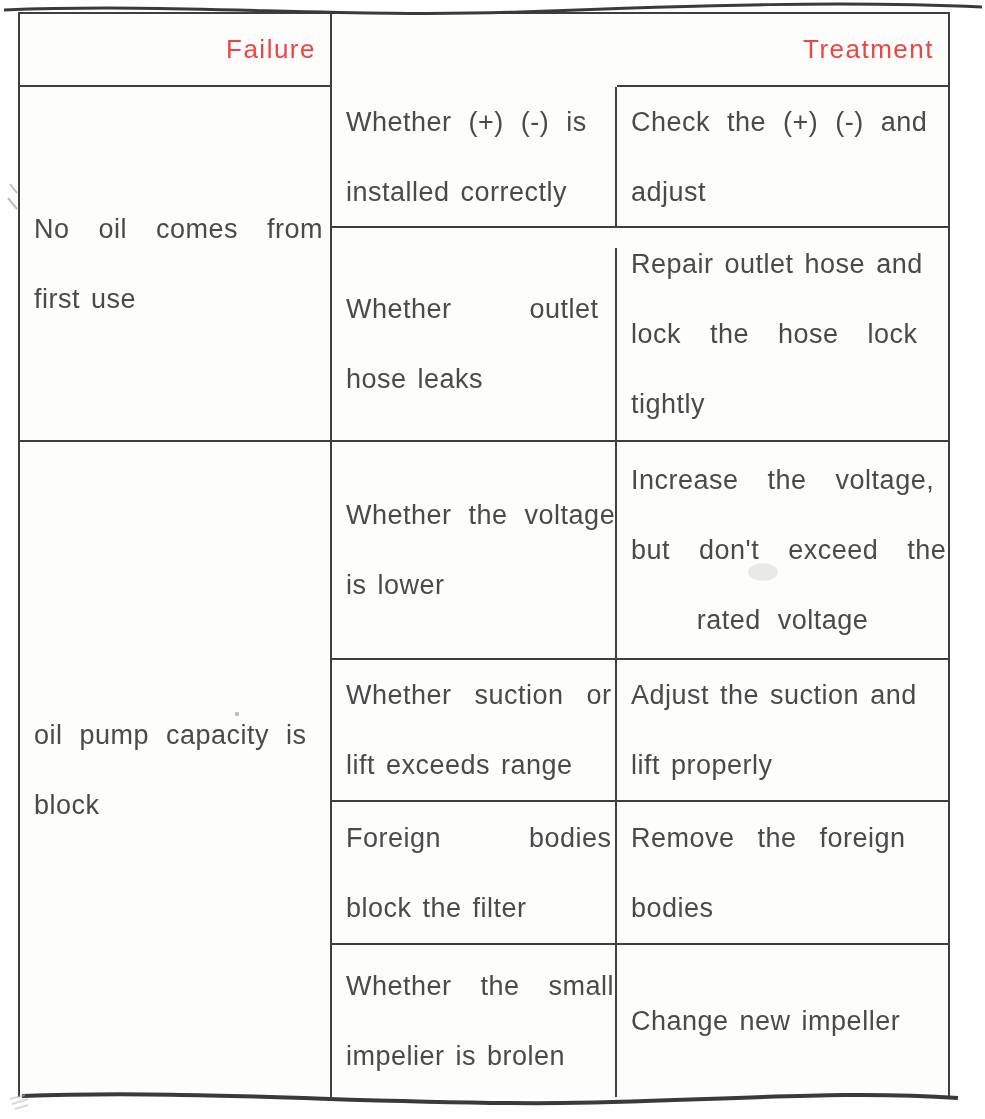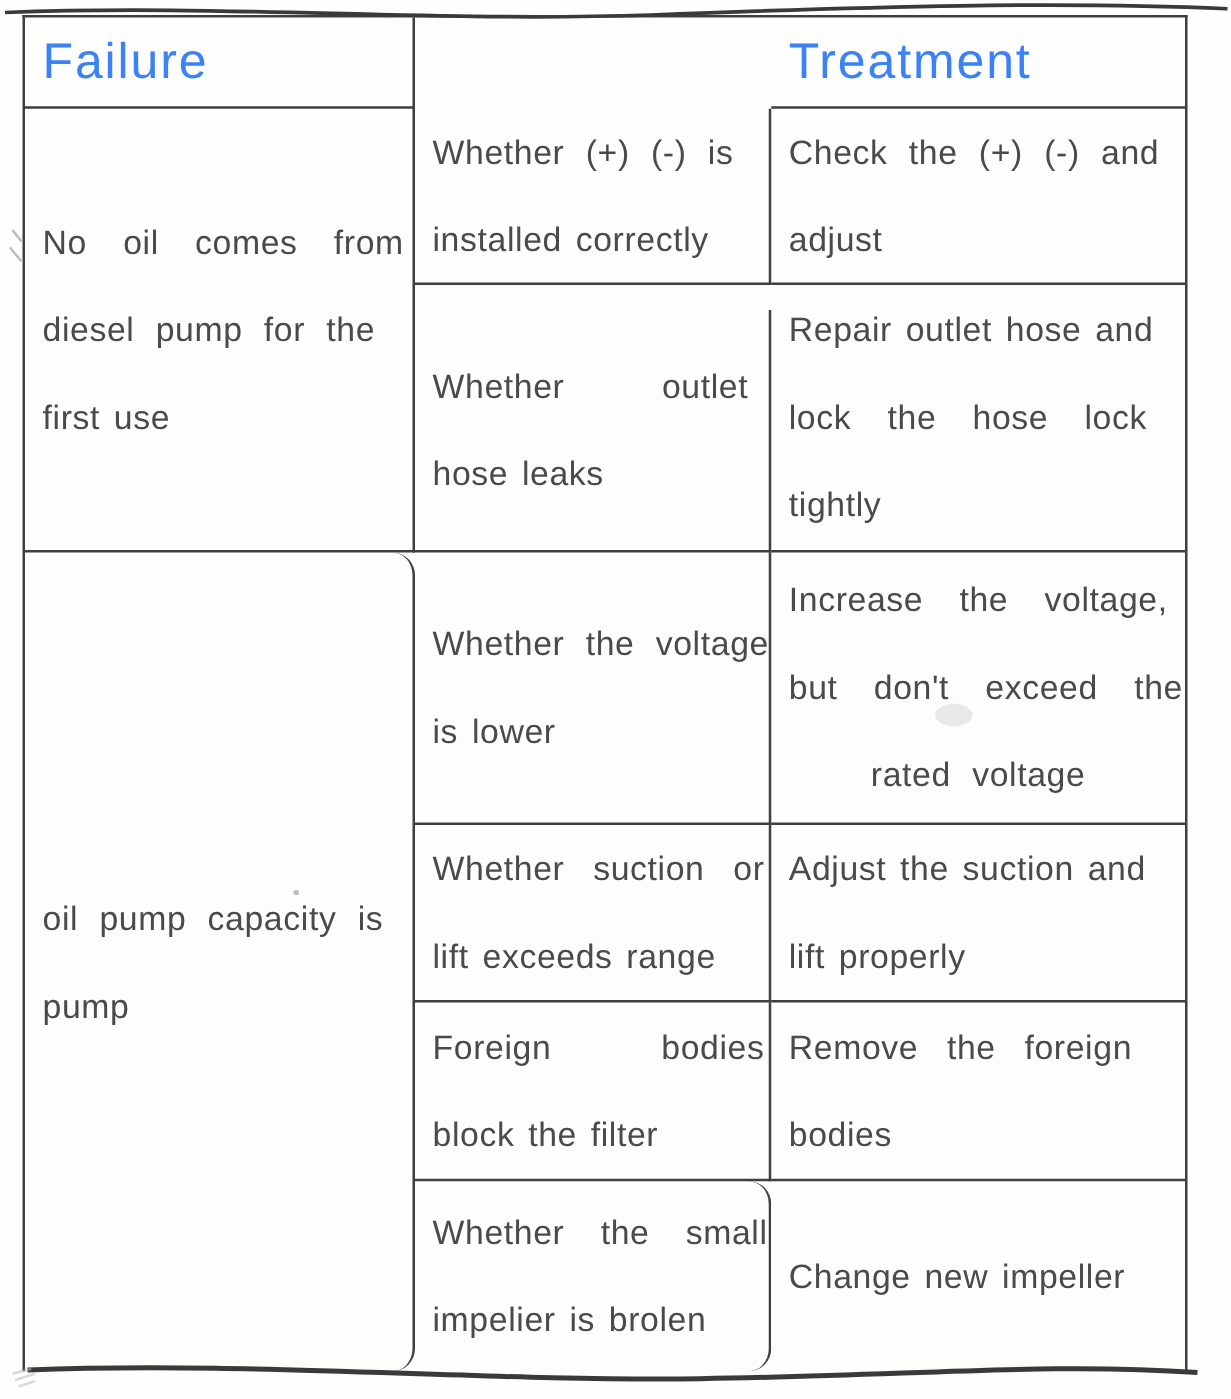--- a/index.html
+++ b/index.html
@@ -35,28 +35,28 @@
     box-sizing: border-box;
     border-right: 2px solid #3f3f3f;
     border-bottom: 2px solid #3f3f3f;
     display: flex;
     flex-direction: column;
     justify-content: center;
     padding: 0 14px;
     overflow: hidden;
   }
   .cell.lastcol { border-right: none; padding-left: 14px; }
-  .cell.nobottom { border-bottom: none; border-radius: 18px; }
+  .cell.nobottom { border-bottom: none; }
 
   .hdr {
     align-items: center;
-    justify-content: flex-start;
+    justify-content: flex-end;
     flex-direction: row;
-    font-size: 40px;
-    color: #3b82f6;
+    font-size: 26px;
+    color: #ef4444;
     letter-spacing: 1.5px;
   }
   .hdr1 { grid-area: 1 / 1; }
   .hdr2 { grid-area: 1 / 2; }
   .hdr3 { grid-area: 1 / 3; }
 
   .fa  { grid-area: 2 / 1 / 4 / 2; }
   .a1r { grid-area: 2 / 2; }
   .a1t { grid-area: 2 / 3; }
   .a2r { grid-area: 3 / 2; margin-top: 20px; }
@@ -105,21 +105,20 @@
 
     <div class="cell hdr hdr1">
       <span>Failure</span>
     </div>
     <div class="cell hdr hdr3 lastcol">
       <span>Treatment</span>
     </div>
 
     <div class="cell fa">
       <div class="ln w20">No oil comes from</div>
-      <div class="ln w8">diesel pump for the</div>
       <div class="ln w2">first use</div>
     </div>
 
     <div class="cell a1r">
       <div class="ln w8">Whether (+) (-) is</div>
       <div class="ln w2">installed correctly</div>
     </div>
     <div class="cell a1t lastcol">
       <div class="ln w8">Check the (+) (-) and</div>
       <div class="ln">adjust</div>
@@ -130,21 +129,21 @@
       <div class="ln w2">hose leaks</div>
     </div>
     <div class="cell a2t lastcol">
       <div class="ln w2">Repair outlet hose and</div>
       <div class="ln w20">lock the hose lock</div>
       <div class="ln">tightly</div>
     </div>
 
     <div class="cell fb nobottom">
       <div class="ln w8">oil pump capacity is</div>
-      <div class="ln">pump</div>
+      <div class="ln">block</div>
     </div>
 
     <div class="cell b1r">
       <div class="ln w8">Whether the voltage</div>
       <div class="ln w2">is lower</div>
     </div>
     <div class="cell b1t lastcol">
       <div class="ln w20">Increase the voltage,</div>
       <div class="ln w20">but don't exceed the</div>
       <div class="ln w8">rated voltage</div>

